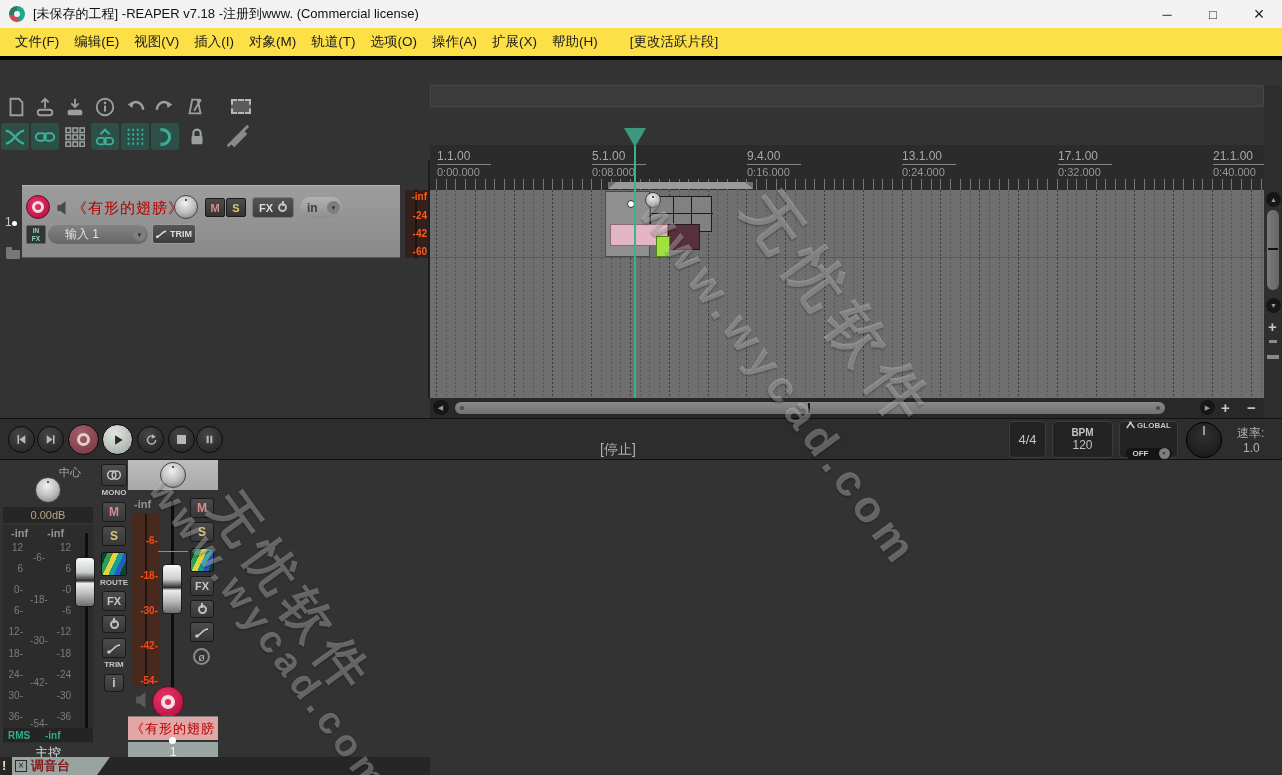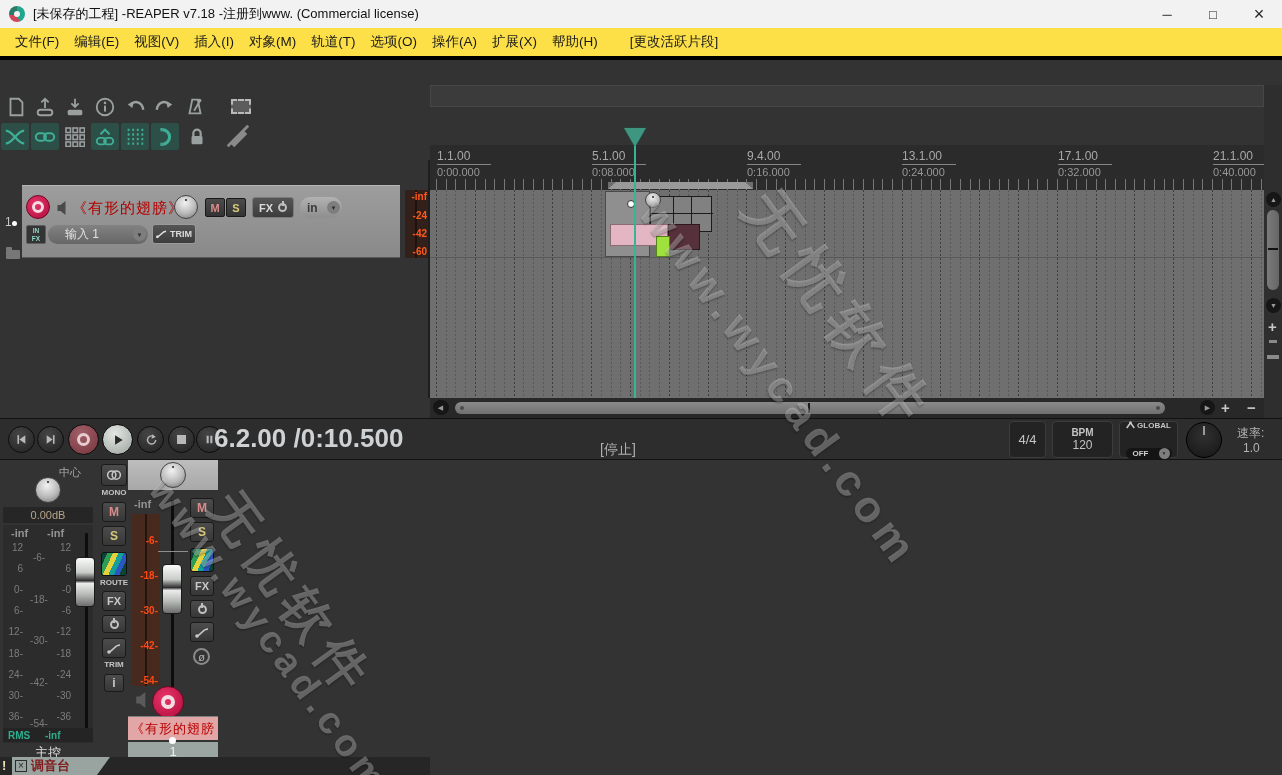--- a/index.html
+++ b/index.html
@@ -421,21 +421,20 @@
         </div>
       <div class="circ" style="left:168px;">
         <div style="width:9px;height:9px;background:#b8b8b8;"></div>
         </div>
       <div class="circ" style="left:196px;">
         <svg width="11" height="11" viewBox="0 0 24 24">
             <path d="M8 4v16M16 4v16" stroke="#b8b8b8" stroke-width="4.5"></path>
           </svg>
         </div>
 
-      <div class="pos">6.2.00 /0:10.500</div>
       <div class="tstatus">[停止]</div>
 
       <div class="tbox" style="left:1009px;width:37px;font-size:13px;">
           <span>4/4</span>
         </div>
       <div class="tbox" style="left:1052px;width:61px;">
         <span style="font-size:10px;font-weight:bold;">BPM</span>
         <span style="font-size:12px;">120</span>
       </div>
       <div class="tbox" style="left:1119px;width:59px;">

